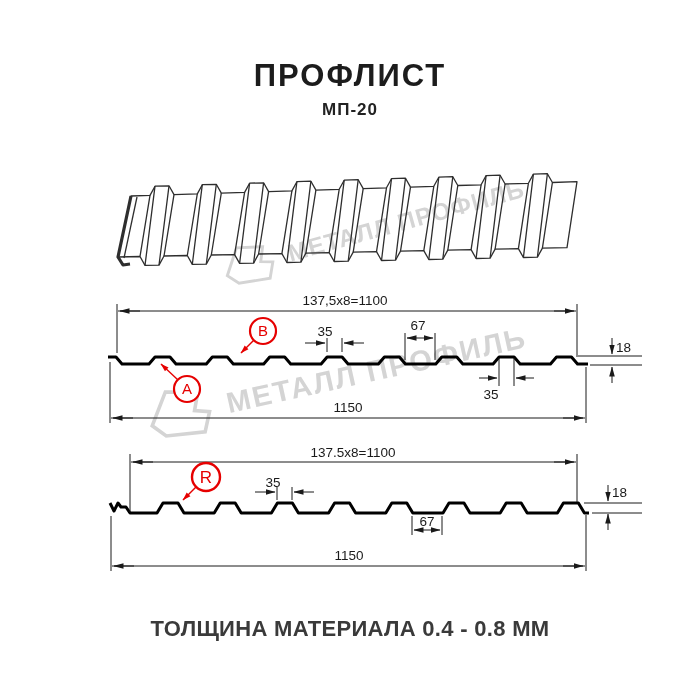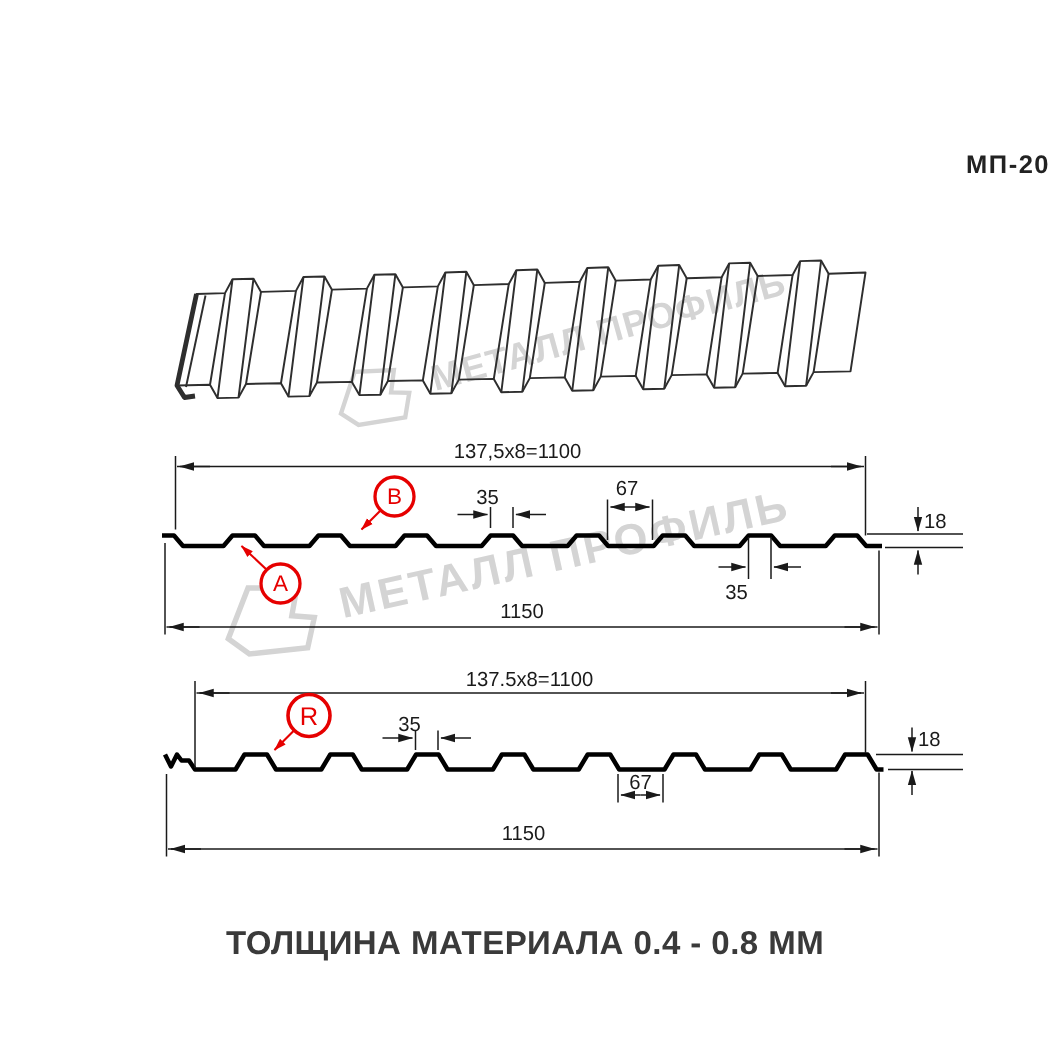--- a/index.html
+++ b/index.html
@@ -1,19 +1,19 @@
 <!DOCTYPE html>
 <html><head>
 <meta charset="utf-8">
 <style>
   html,body{margin:0;padding:0;background:#ffffff;width:700px;height:700px;overflow:hidden;}
   .page{position:relative;width:700px;height:700px;background:#fff;font-family:"Liberation Sans",sans-serif;}
   .title{position:absolute;left:0;top:58px;width:700px;text-align:center;font-size:31px;font-weight:700;
          letter-spacing:2px;color:#1c1c1c;}
-  .subtitle{position:absolute;left:0;top:100px;width:700px;text-align:right;font-size:17px;font-weight:600;
+  .subtitle{position:absolute;left:0;top:100px;width:700px;text-align:center;font-size:17px;font-weight:600;
          letter-spacing:1px;color:#222;}
   .footer{position:absolute;left:0;top:616px;width:700px;text-align:center;font-size:22px;font-weight:600;
          letter-spacing:0.3px;color:#3a3a3a;}
   .wm{position:absolute;display:flex;align-items:center;gap:10px;color:#d4d4d4;font-weight:700;
       white-space:nowrap;z-index:1;transform-origin:0 60%;}
   #wm1{left:224px;top:248px;font-size:24px;letter-spacing:1px;transform:rotate(-15.5deg);}
   #wm2{left:148px;top:392px;font-size:29px;letter-spacing:2px;transform:rotate(-12.5deg);}
   .wm-logo{flex:0 0 auto;}
   svg.draw{position:absolute;left:0;top:0;z-index:2;}
   .hdr{z-index:3;}
@@ -40,20 +40,21 @@
     <span class="wm-text">МЕТАЛЛ ПРОФИЛЬ</span>
   </div>
 
   <div class="wm" id="wm2">
     <svg class="wm-logo" viewBox="0 0 100 80" width="72" height="58">
       <polygon points="6,48 34,6 78,16 68,40 88,46 76,72 22,66" fill="none" stroke="#d4d4d4" stroke-width="5"></polygon>
     </svg>
     <span class="wm-text">МЕТАЛЛ ПРОФИЛЬ</span>
   </div>
 
+  <div class="title hdr" style="position:absolute;">ПРОФЛИСТ</div>
   <div class="subtitle hdr">МП-20</div>
   <div class="footer hdr">ТОЛЩИНА МАТЕРИАЛА 0.4 - 0.8 ММ</div>
 
   <svg class="draw" width="700" height="700" viewBox="0 0 700 700">
     <defs>
       <marker id="ah" viewBox="0 0 10 8" refX="9.5" refY="4" markerWidth="10" markerHeight="8" orient="auto" markerUnits="userSpaceOnUse">
         <path d="M0,1.2 L10,4 L0,6.8 Z" fill="#1a1a1a"></path>
       </marker>
       <marker id="ahr" viewBox="0 0 10 8" refX="9" refY="4" markerWidth="9" markerHeight="7" orient="auto" markerUnits="userSpaceOnUse">
         <path d="M0,1 L9.5,4 L0,7 Z" fill="#e60000"></path>

